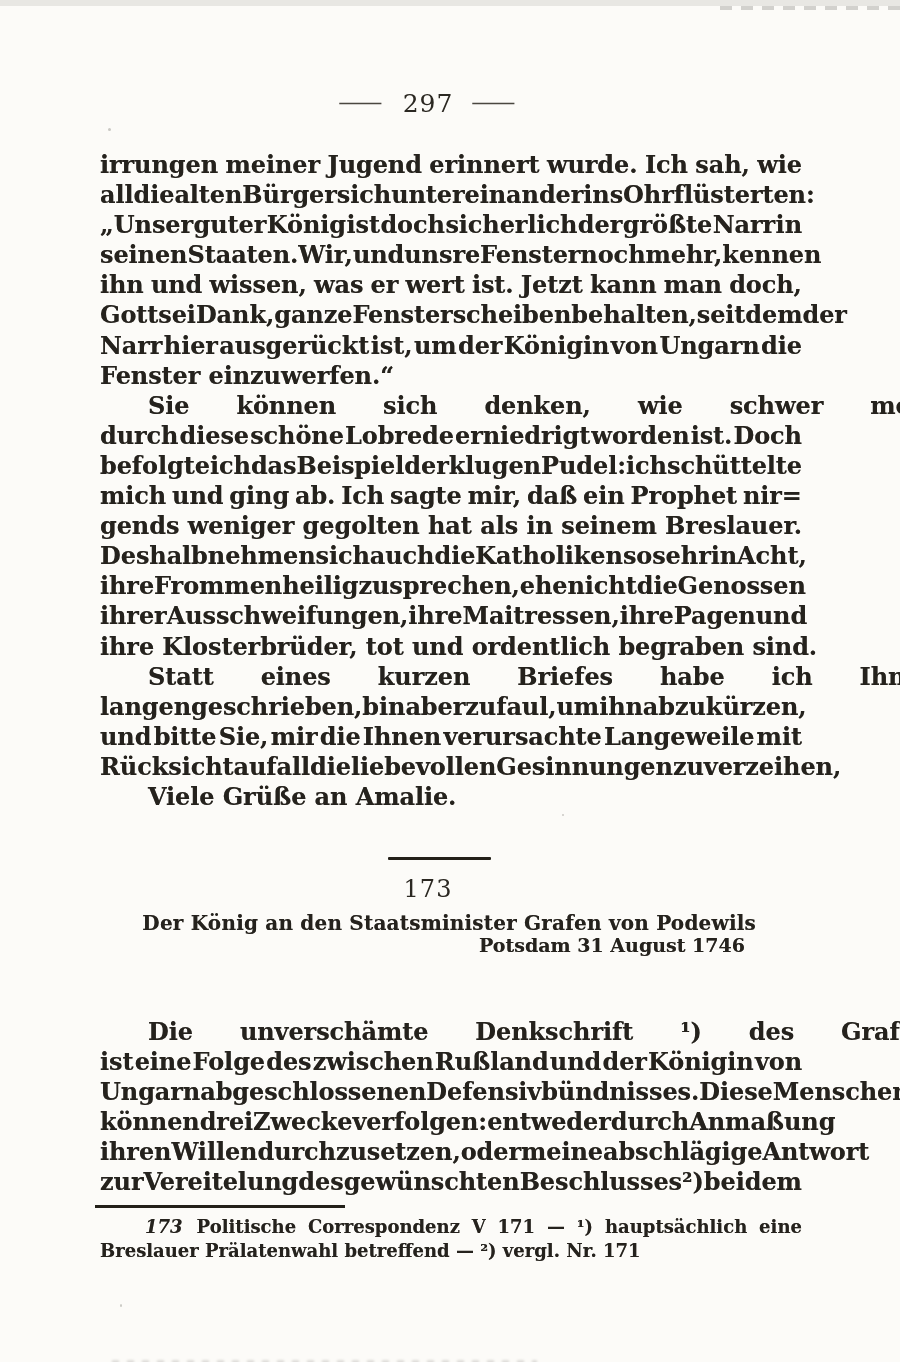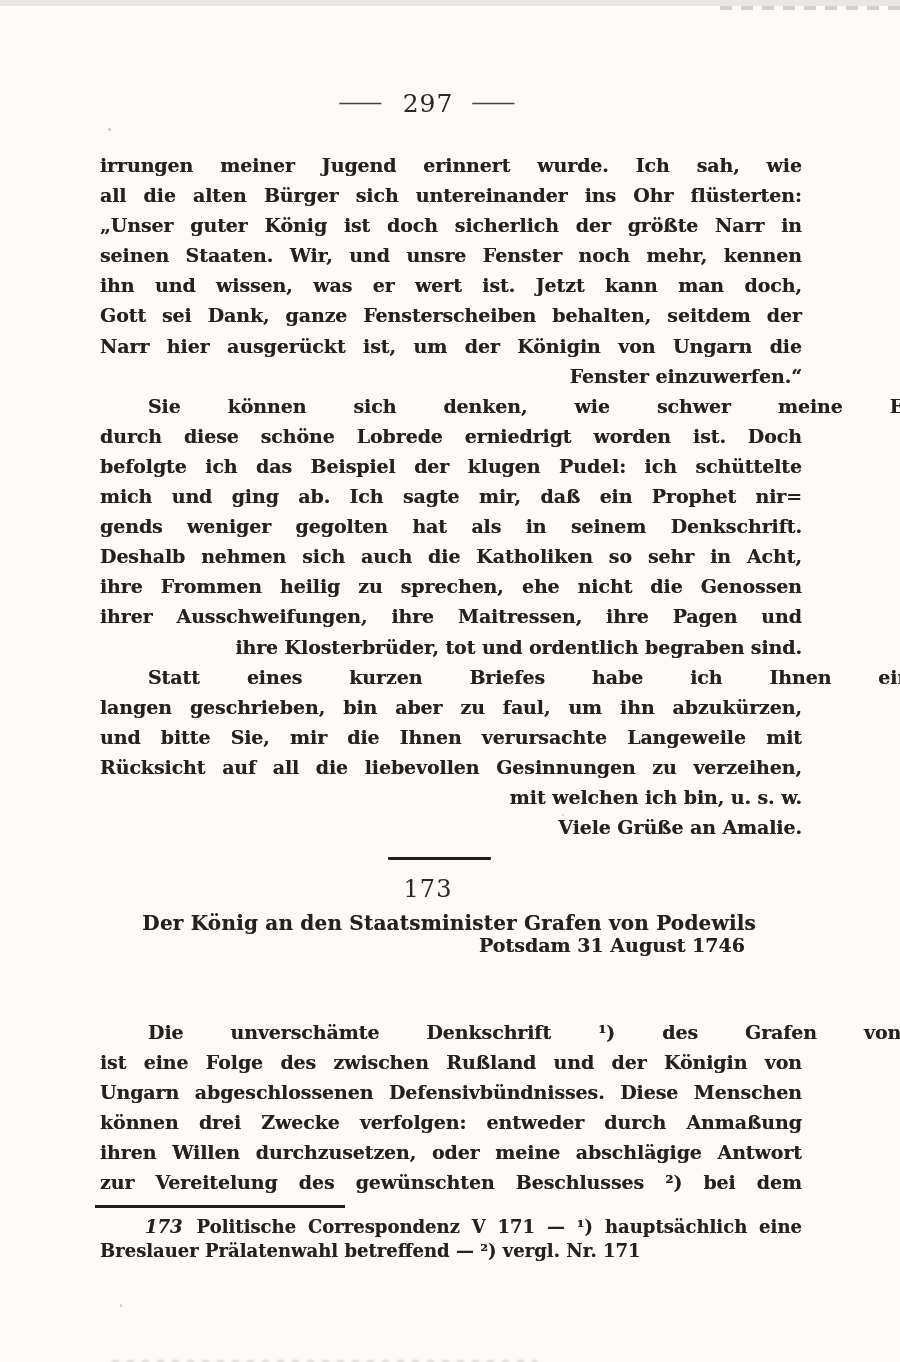--- a/index.html
+++ b/index.html
@@ -18,24 +18,23 @@
     text-align:center;padding-right:46px;box-sizing:border-box;
     font-size:25px;line-height:28px;letter-spacing:1px;color:#2b2822;
   }
   .header .dash{
     display:inline-block;transform:scaleX(2.1);
     margin:0 30px;color:#4a4740;position:relative;top:-2px;font-size:22px;
   }
   
   .textblock{
     position:absolute;left:100px;width:702px;
-    font-size:19px;font-weight:bold;letter-spacing:-0.1px;
+    font-size:24px;font-weight:bold;letter-spacing:-0.1px;
     line-height:30.1px;
     text-shadow:0 0 0.5px rgba(38,34,28,.55);
-    text-align:right;
   }
   .letter{top:144px;}
   .secbody{top:1011px;}
   .ln{height:30.1px;white-space:nowrap;overflow:visible;}
   .jw{display:flex;justify-content:space-between;white-space:normal;}
   .ind{padding-left:48px;gap:47px;}
   
   .rule-amalie{
     position:absolute;top:851px;left:388px;width:103px;height:3px;
     background:#232019;border-radius:1px;
@@ -235,21 +234,21 @@
         <span>nir=</span>
       </div>
     <div class="ln jw">
         <span>gends</span>
         <span>weniger</span>
         <span>gegolten</span>
         <span>hat</span>
         <span>als</span>
         <span>in</span>
         <span>seinem</span>
-        <span>Denkschrift.</span>
+        <span>Breslauer.</span>
       </div>
     <div class="ln jw">
         <span>Deshalb</span>
         <span>nehmen</span>
         <span>sich</span>
         <span>auch</span>
         <span>die</span>
         <span>Katholiken</span>
         <span>so</span>
         <span>sehr</span>
@@ -314,21 +313,20 @@
     <div class="ln jw">
         <span>Rücksicht</span>
         <span>auf</span>
         <span>all</span>
         <span>die</span>
         <span>liebevollen</span>
         <span>Gesinnungen</span>
         <span>zu</span>
         <span>verzeihen,</span>
       </div>
-    <div class="ln">mit welchen ich bin, u. s. w.</div>
 
     <div class="ln ind">Viele Grüße an Amalie.</div>
   </div>
 
   <div class="rule-amalie"></div>
 
   <div class="sec-number">173</div>
   <div class="sec-heading l1">Der König an den Staatsminister Grafen von Podewils</div>
   <div class="dateline">Potsdam 31 August 1746</div>
 

